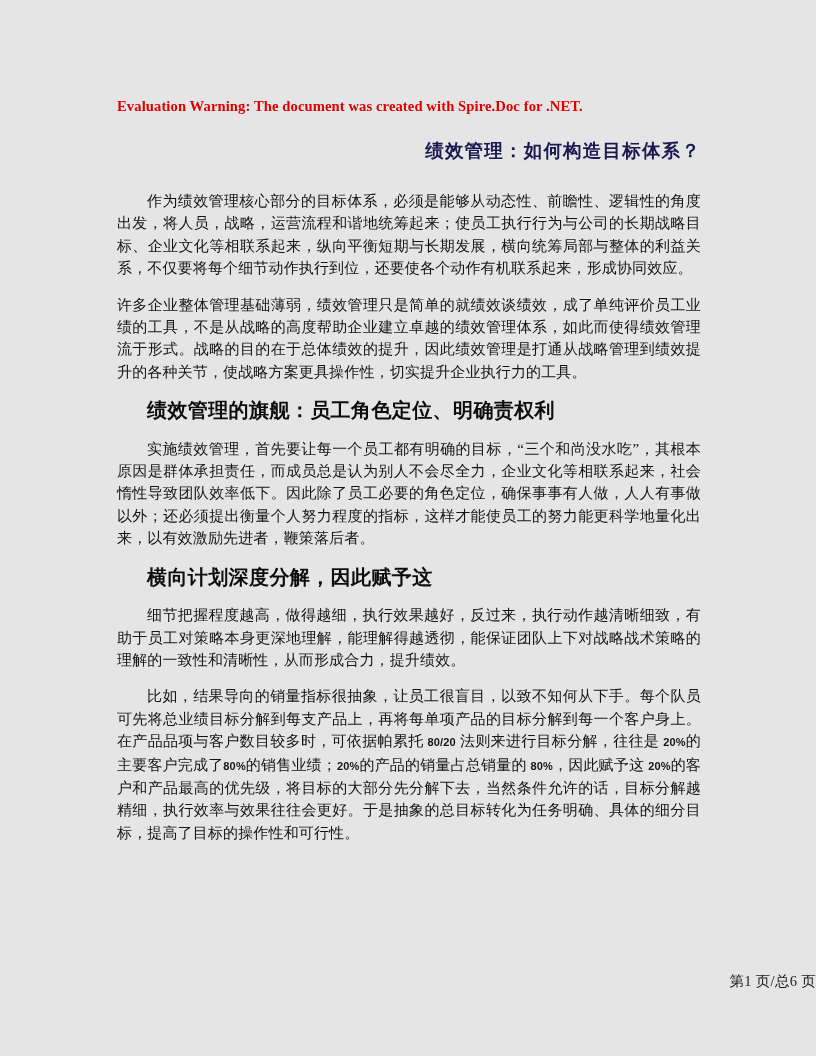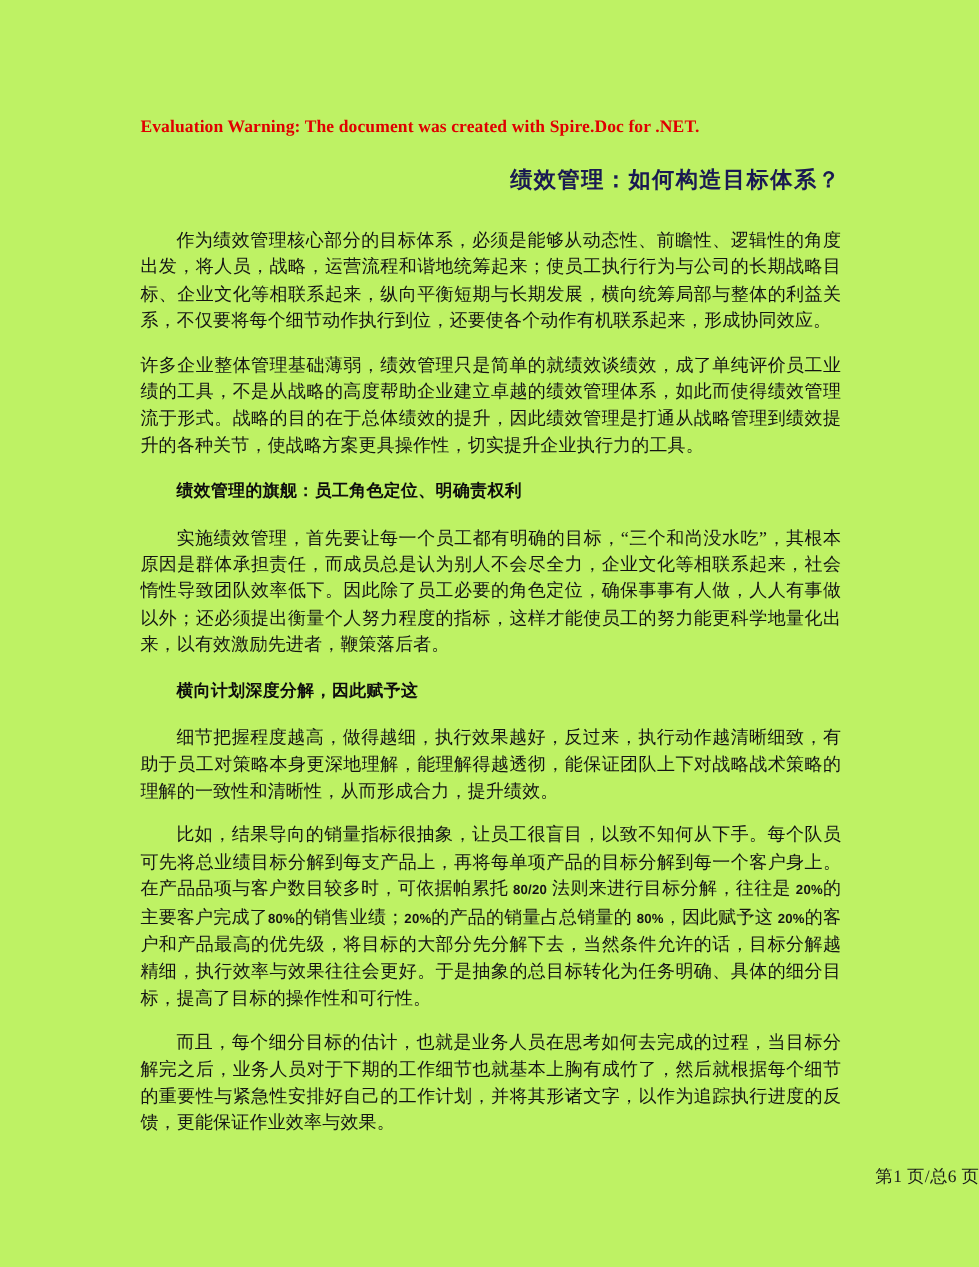--- a/index.html
+++ b/index.html
@@ -13,21 +13,21 @@
     overflow: hidden;
     font-family: "Liberation Serif", "DejaVu Serif", serif;
     color: #1a1a1a;
     -webkit-font-smoothing: antialiased;
   }
   .page {
     position: relative;
     width: 816px;
     height: 1056px;
     box-sizing: border-box;
-    background: #bef264;
+    background: #e5e5e5;
   }
   .content {
     position: absolute;
     left: 117px;
     top: 96px;
     width: 584px;
   }
   .eval-warning {
     font-family: "Liberation Serif", "DejaVu Serif", serif;
     font-size: 14.6px;
@@ -54,21 +54,21 @@
     text-align: justify;
     text-justify: inter-ideograph;
     margin: 0 0 14px 0;
     color: #141414;
     letter-spacing: 0.15px;
   }
   p.body-para.indent {
     text-indent: 30px;
   }
   h2.sub-head {
-    font-size: 14px;
+    font-size: 20px;
     line-height: 22.4px;
     font-weight: 700;
     color: #0d0d0d;
     margin: 16px 0 16px 0;
     text-indent: 30px;
     letter-spacing: 0.4px;
   }
   .num {
     font-family: Liberation Sans, sans-serif;
     font-weight: 700;
@@ -108,19 +108,18 @@
     <h2 class="sub-head">绩效管理的旗舰：员工角色定位、明确责权利</h2>
 
     <p class="body-para indent">实施绩效管理，首先要让每一个员工都有明确的目标，“三个和尚没水吃”，其根本原因是群体承担责任，而成员总是认为别人不会尽全力，企业文化等相联系起来，社会惰性导致团队效率低下。因此除了员工必要的角色定位，确保事事有人做，人人有事做以外；还必须提出衡量个人努力程度的指标，这样才能使员工的努力能更科学地量化出来，以有效激励先进者，鞭策落后者。</p>
 
     <h2 class="sub-head">横向计划深度分解，因此赋予这</h2>
 
     <p class="body-para indent">细节把握程度越高，做得越细，执行效果越好，反过来，执行动作越清晰细致，有助于员工对策略本身更深地理解，能理解得越透彻，能保证团队上下对战略战术策略的理解的一致性和清晰性，从而形成合力，提升绩效。</p>
 
     <p class="body-para indent"><span>比如，结果导向的销量指标很抽象，让员工很盲目，以致不知何从下手。每个队员可先将总业绩目标分解到每支产品上，再将每单项产品的目标分解到每一个客户身上。在产品品项与客户数目较多时，可依据帕累托 </span><span class="num">80/20</span><span> 法则来进行目标分解，往往是 </span><span class="num">20%</span><span>的主要客户完成了</span><span class="num">80%</span><span>的销售业绩；</span><span class="num">20%</span><span>的产品的销量占总销量的 </span><span class="num">80%</span><span>，因此赋予这 </span><span class="num">20%</span><span>的客户和产品最高的优先级，将目标的大部分先分解下去，当然条件允许的话，目标分解越精细，执行效率与效果往往会更好。于是抽象的总目标转化为任务明确、具体的细分目标，提高了目标的操作性和可行性。</span></p>
 
-    <p class="body-para indent">而且，每个细分目标的估计，也就是业务人员在思考如何去完成的过程，当目标分解完之后，业务人员对于下期的工作细节也就基本上胸有成竹了，然后就根据每个细节的重要性与紧急性安排好自己的工作计划，并将其形诸文字，以作为追踪执行进度的反馈，更能保证作业效率与效果。</p>
 
   </div>
 
   <div class="footer"><span class="num-plain">第</span><span class="num-plain">1</span><span class="num-plain"> 页/总</span><span class="num-plain">6</span><span class="num-plain"> 页</span></div>
 
 </div>
 
 </body></html>

